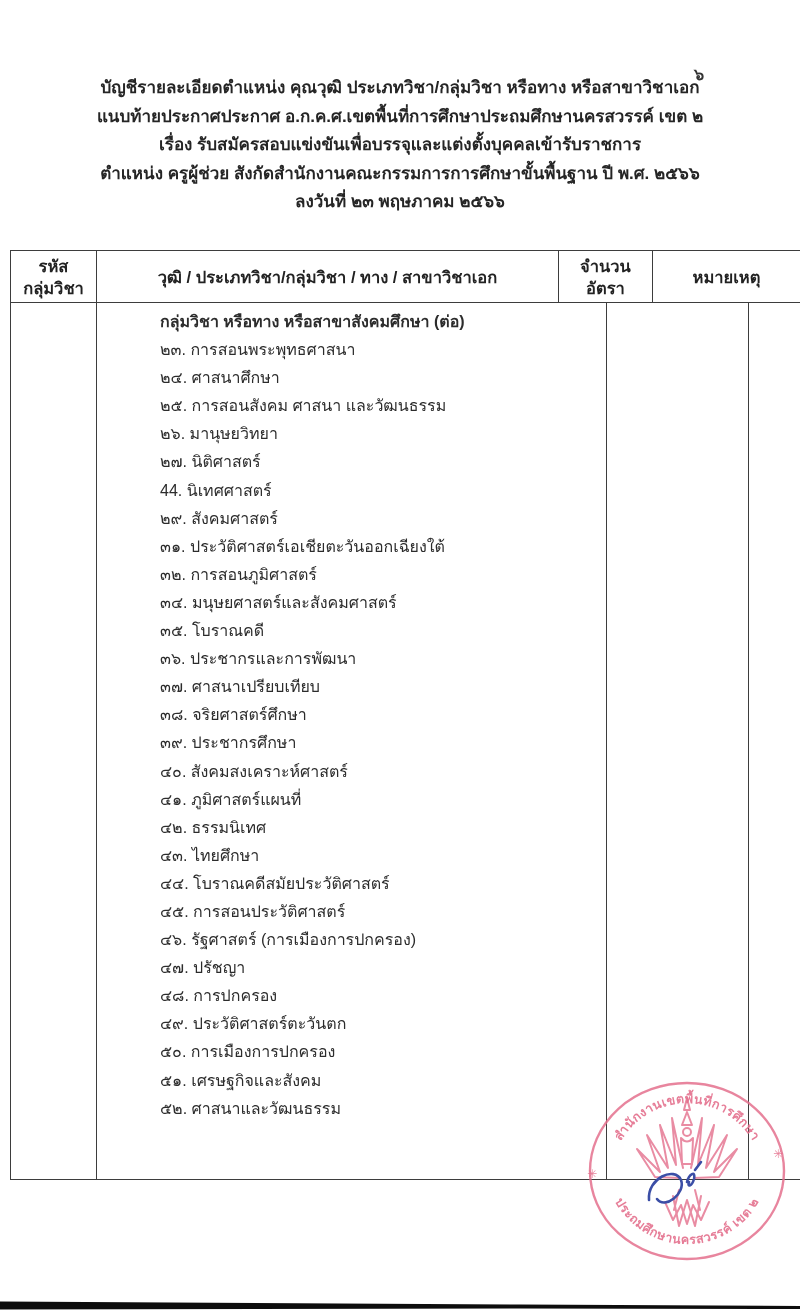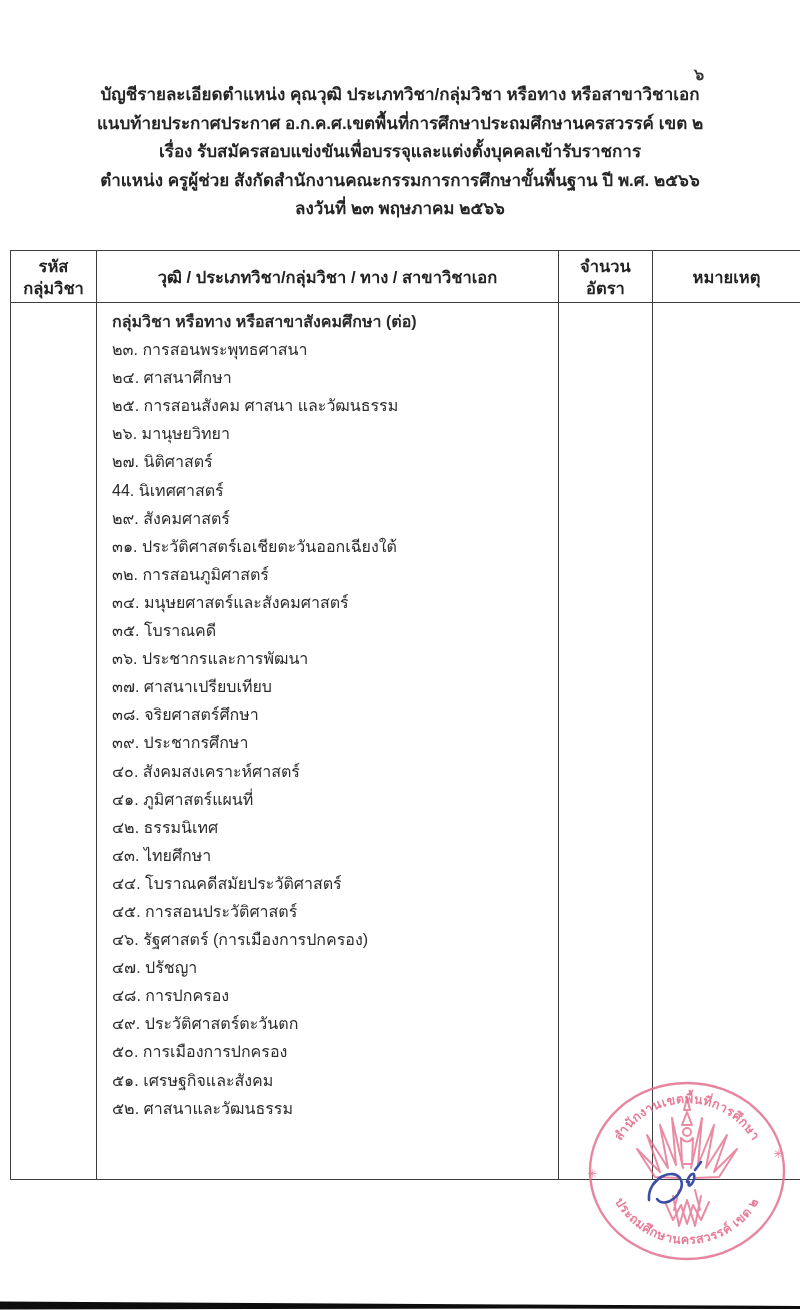--- a/index.html
+++ b/index.html
@@ -12,40 +12,40 @@
     overflow:hidden;
   }
   .page { position:absolute; inset:0; background:#fff; }
 
   .page-number {
     position:absolute; top:62px; left:694px;
     font-size:16px; font-weight:bold; color:#333;
   }
 
   .doc-header {
-    position:absolute; top:81px; left:0; width:100%;
+    position:absolute; top:74px; left:0; width:100%;
     text-align:center; font-weight:bold; font-size:17px;
     line-height:28.5px; color:#252525;
   }
 
   .table {
     position:absolute; left:10px; top:250px; width:790px;
     border:1.4px solid #3d3d3d; border-right:none;
   }
   .thead, .tbody {
     display:grid;
     grid-template-columns:86px 462px 94px 1fr;
   }
   .thead { height:52px; border-bottom:1.6px solid #3d3d3d; }
   .th {
     display:flex; flex-direction:column; justify-content:center; align-items:center;
     font-weight:bold; font-size:16.5px; line-height:22px; color:#222;
   }
   .th1, .th2, .th3 { border-right:1.3px solid #3d3d3d; }
-  .tbody { height:876px; }
+  .tbody { height:876px;gap:48px; }
   .td1, .td2, .td3 { border-right:1.3px solid #3d3d3d; }
   .td2 { padding:5px 0 0 15px; font-size:16px; color:#2c2c2c; }
   .group-title { font-weight:bold; height:28.1px; line-height:28.1px; white-space:nowrap; }
   .item-line { height:28.1px; line-height:28.1px; white-space:nowrap; }
 
   .stamp { position:absolute; left:577px; top:1078px; width:220px; height:192px; }
   .stamp text { font-family:"Liberation Sans","DejaVu Sans",sans-serif; }
 
   .bottom-bar { position:absolute; left:0; top:1298px; width:800px; height:12px; }
 </style>

